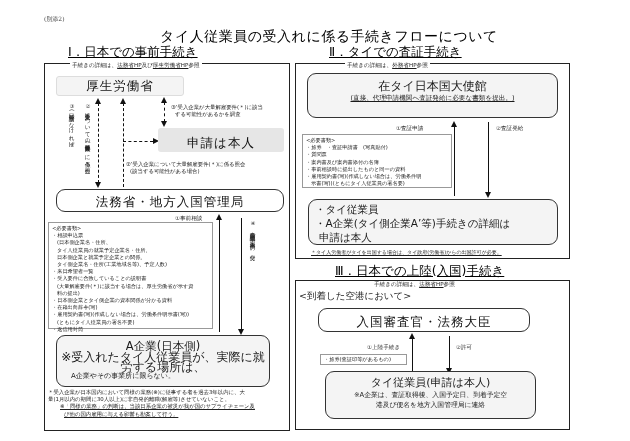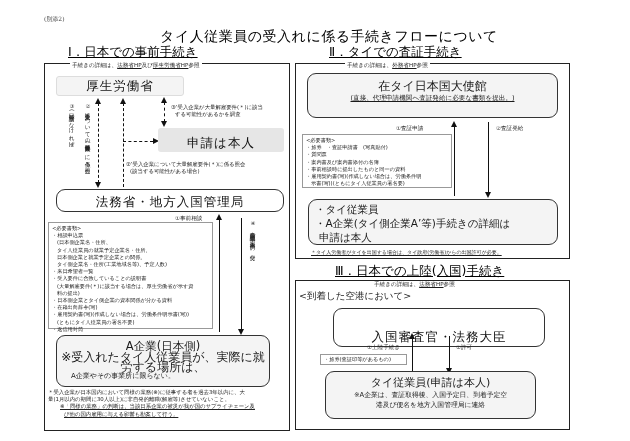--- a/index.html
+++ b/index.html
@@ -152,21 +152,21 @@
   <u>＊タイ人労働者がタイを出国する場合は、タイ政府(労働省)からの出国許可が必要。</u>
 </div>
 
 <div class="abs frame" style="left:295px; top:280px; width:275px; height:150px;"></div>
 <div class="abs sec-title" style="left:331px; top:263px;">Ⅲ．日本での上陸(入国)手続き</div>
 <div class="abs sec-note" style="left:372px; top:281px;">
   <span>手続きの詳細は、</span><u>法務省HP</u><span>参照</span>
 </div>
 <div class="abs" style="left:299px; top:290px; font-size:9.5px;">&lt;到着した空港において&gt;</div>
 
-<div class="abs rbox center-text big" style="left:333px; top:308px; width:212px; height:39px; background:#fff;">
+<div class="abs rbox center-text big" style="left:318px; top:308px; width:212px; height:24px; background:#fff;">
   <span>入国審査官・法務大臣</span>
 </div>
 
 <div class="abs lbl" style="left:367px; top:344px;">①上陸手続き</div>
 <div class="abs vline arrow-up" style="left:412px; top:338px; height:33px;"></div>
 <div class="abs vline arrow-down" style="left:449px; top:336px; height:33px;"></div>
 <div class="abs lbl" style="left:456px; top:344px;">②許可</div>
 
 <div class="abs docbox" style="left:320px; top:354px; width:87px; height:11px; padding:1px 3px;">
   <div class="line">・旅券(査証印等があるもの)</div>

